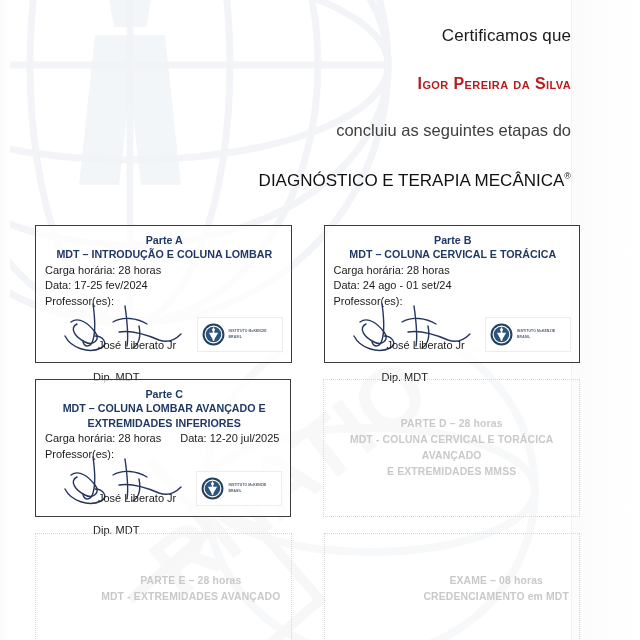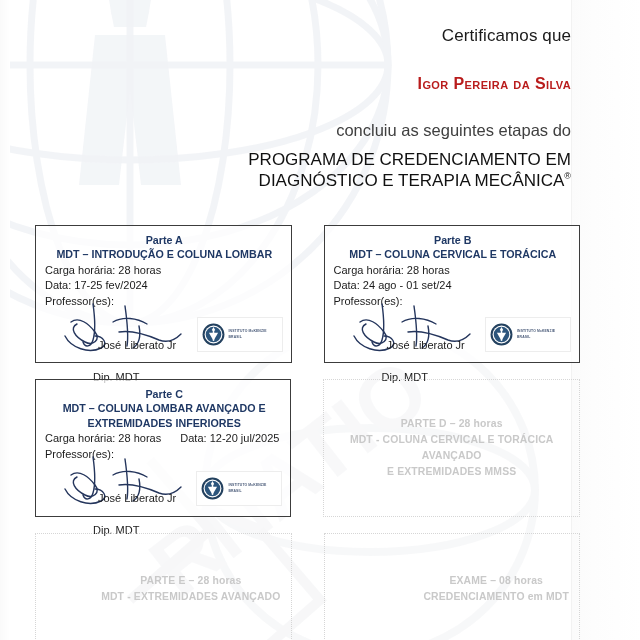--- a/index.html
+++ b/index.html
@@ -269,21 +269,21 @@
 
     <div class="paper-edge-left"></div>
     <div class="paper-edge"></div>
   </div>
 
   <div class="header">
     <div class="line-certificamos">Certificamos que</div>
     <div class="name">Igor Pereira da Silva</div>
     <div class="line-concluiu">concluiu as seguintes etapas do</div>
     <div class="program-title">
-      <span>PROGRAMA DE CREDENCIAMENTO EM</span><br>
+      <br>
       <span>DIAGNÓSTICO E TERAPIA MECÂNICA</span><sup>®</sup>
     </div>
   </div>
 
   <div class="grid">
 
     <div class="row">
 
       <div class="card done">
         <div class="card-part">Parte A</div>

